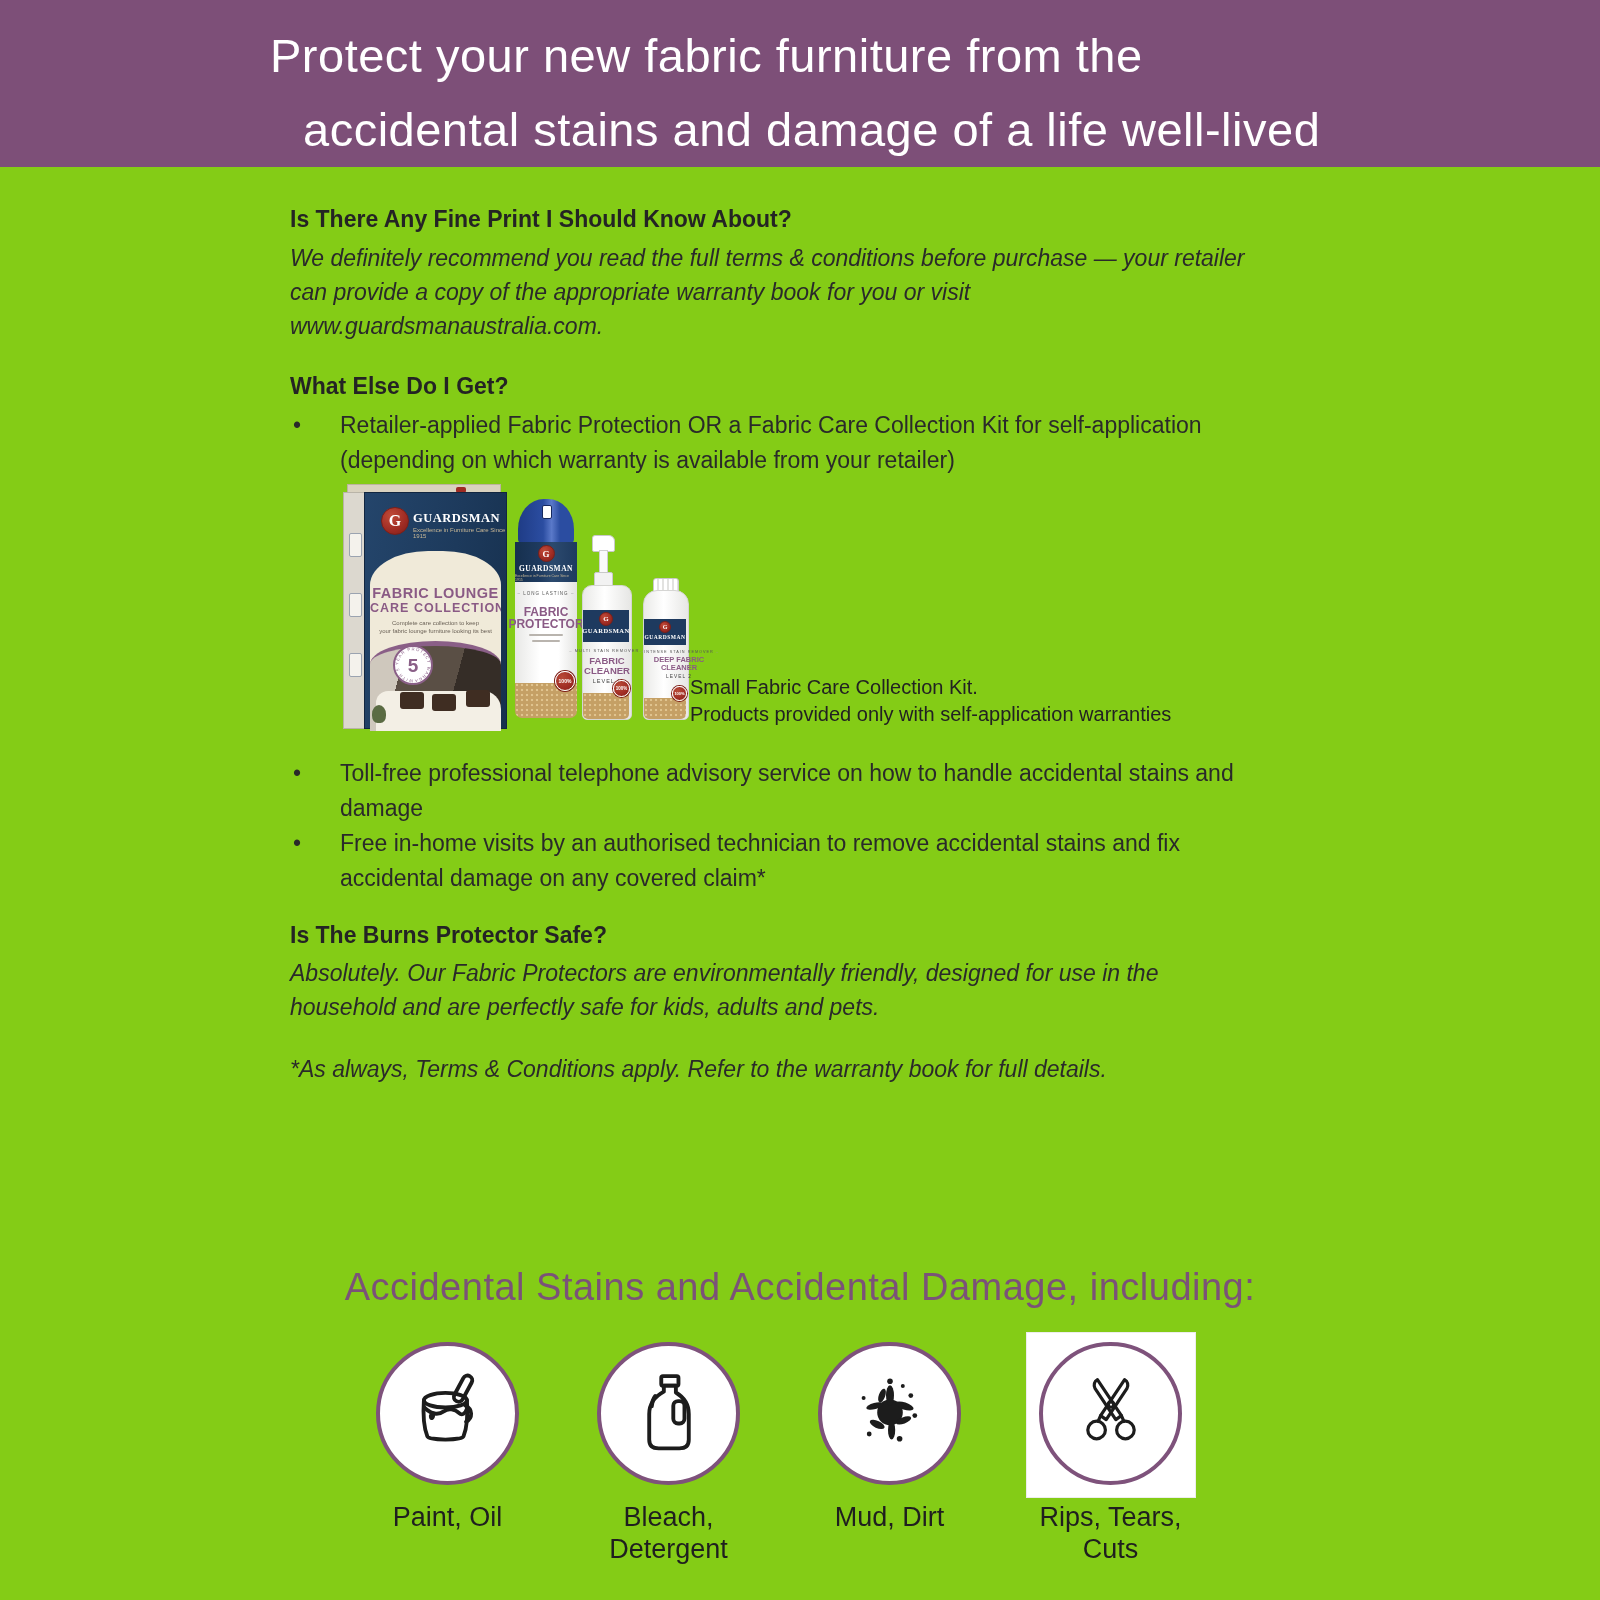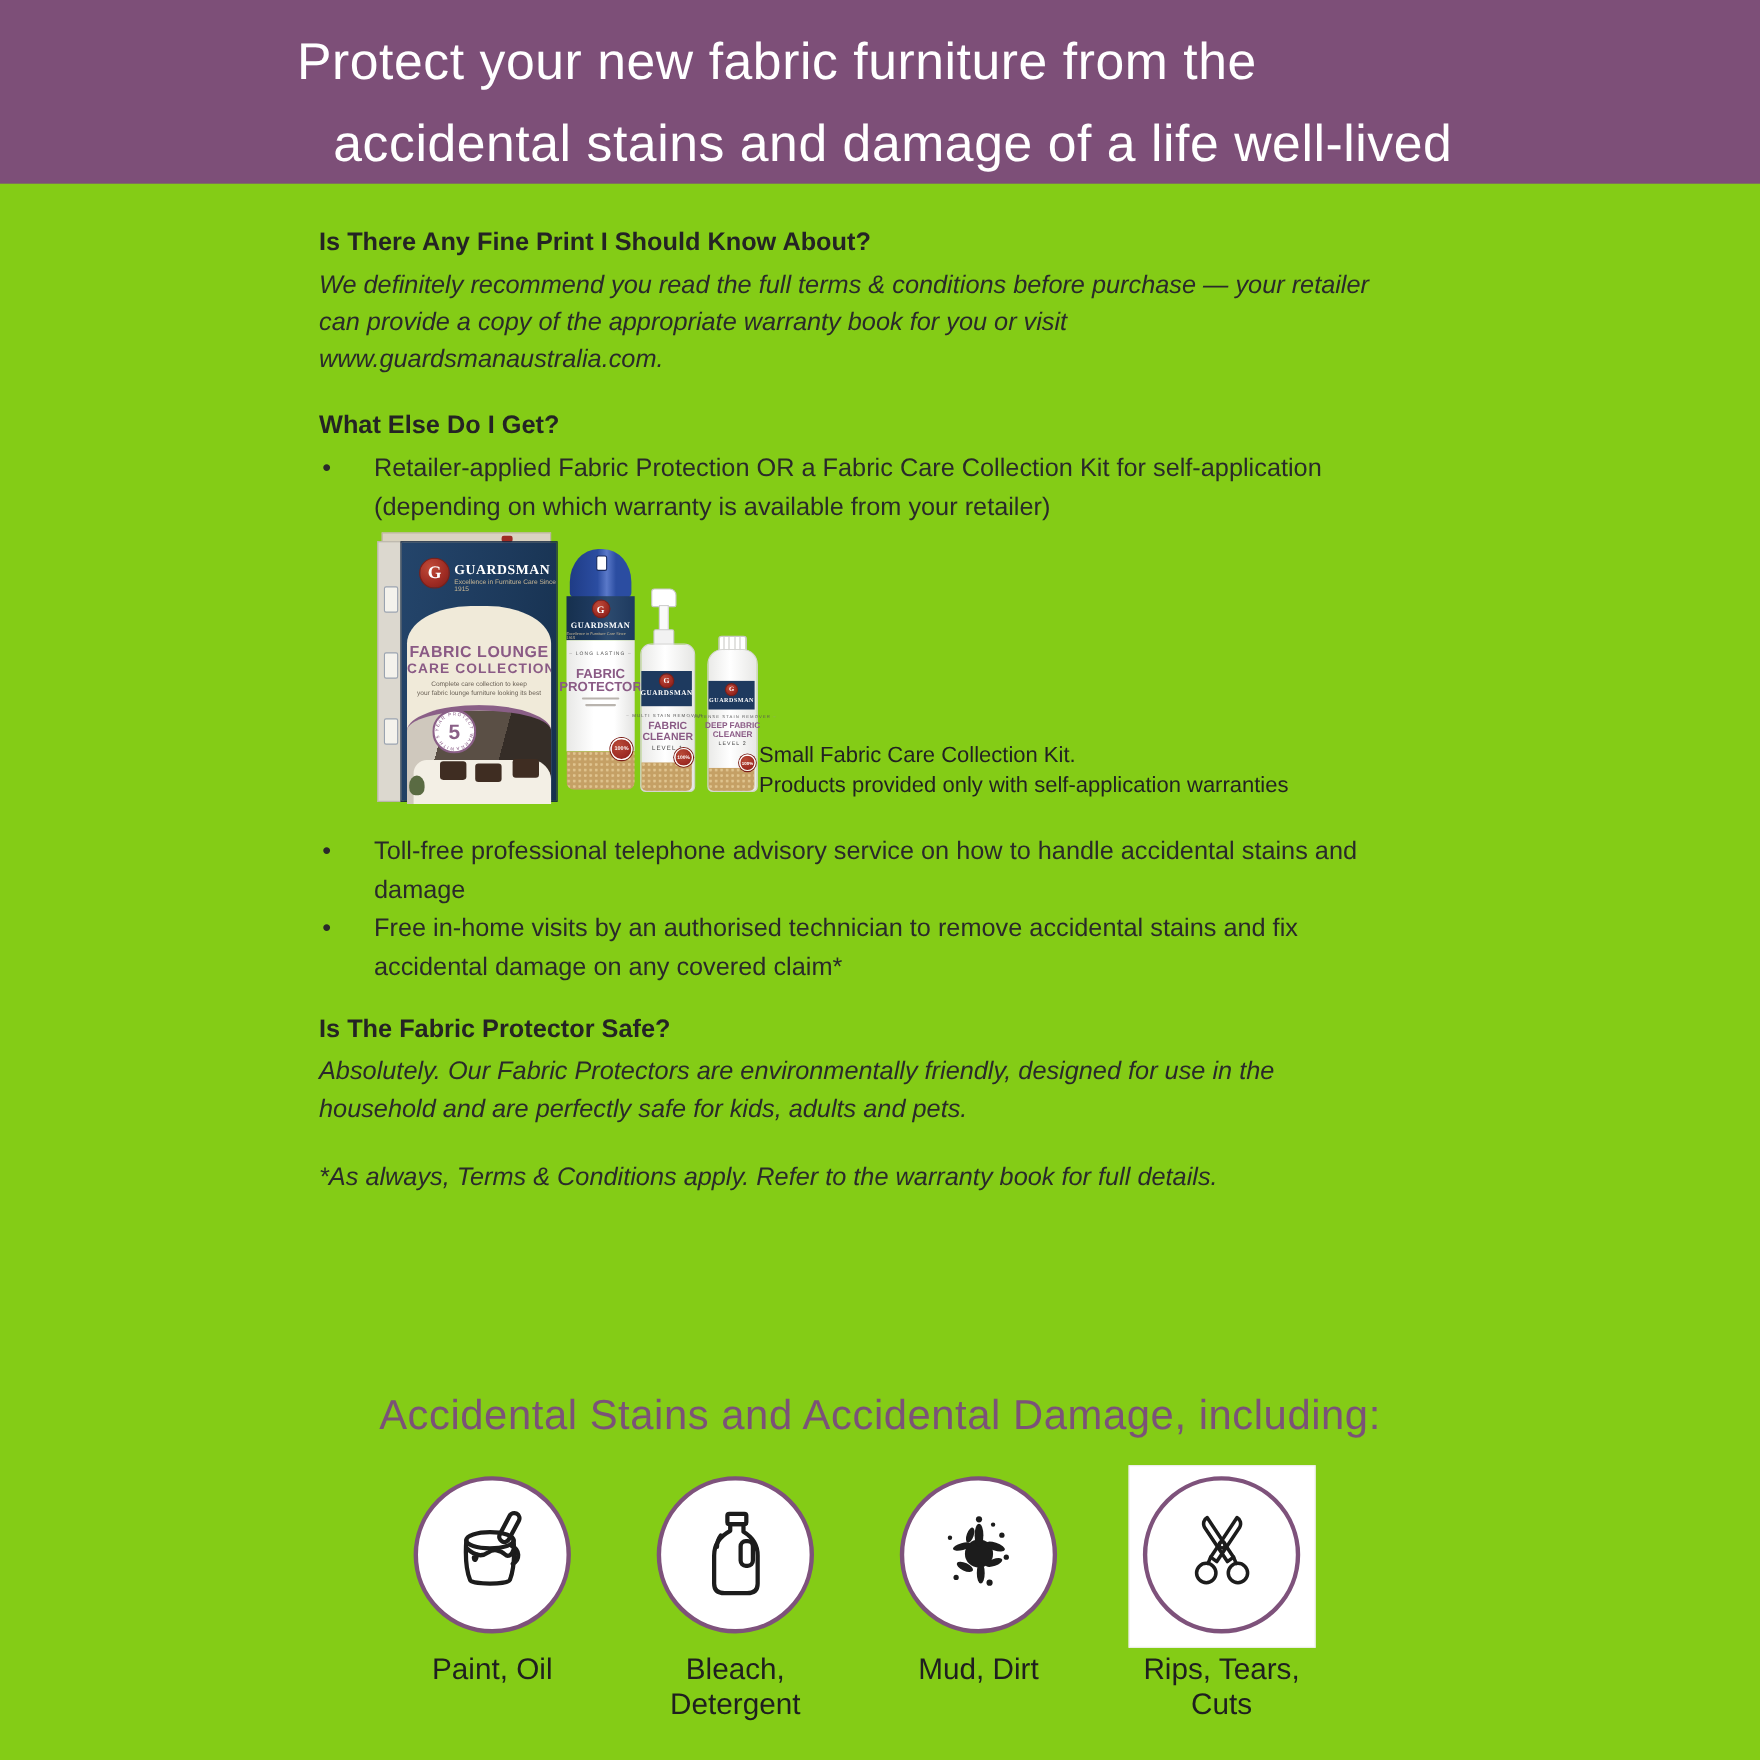--- a/index.html
+++ b/index.html
@@ -214,21 +214,21 @@
       </div>
     </div>
 
     <div class="small">
       <div class="cap"></div>
       <div class="body">
         <div class="navy">
           <div class="glogo">G</div>
           <div class="brandname">GUARDSMAN</div>
         </div>
-        <div class="col" style="position:absolute;top:55px;left:0;">
+        <div class="col" style="position:absolute;top:55px;left:0;padding-left:13px;">
           <div class="arc">INTENSE STAIN REMOVER</div>
           <div class="ptitle">
             <div>DEEP FABRIC</div>
             <div>CLEANER</div>
           </div>
           <div class="level">LEVEL 2</div>
         </div>
         <div class="gold goldband"></div>
         <div class="qbadge">100%</div>
       </div>
@@ -238,21 +238,21 @@
       <div>Small Fabric Care Collection Kit.</div>
       <div>Products provided only with self-application warranties</div>
     </div>
   </div>
 
   <div class="blist" style="top:756px;">
     <div class="bitem">Toll-free professional telephone advisory service on how to handle accidental stains and damage</div>
     <div class="bitem">Free in-home visits by an authorised technician to remove accidental stains and fix accidental damage on any covered claim*</div>
   </div>
 
-  <div class="h3" style="top:922px;">Is The Fabric Protector Safe?</div>
+  <div class="h3" style="top:922px;">Is The Burns Protector Safe?</div>
   <div class="para" style="top:956px;width:960px;">Absolutely. Our Fabric Protectors are environmentally friendly, designed for use in the household and are perfectly safe for kids, adults and pets.</div>
 
   <div class="note" style="top:1056px;">*As always, Terms &amp; Conditions apply. Refer to the warranty book for full details.</div>
 
   <div class="dmg-h">Accidental Stains and Accidental Damage, including:</div>
 
   <div class="icons">
 
     <div class="icon-item">
       <div class="ring">

